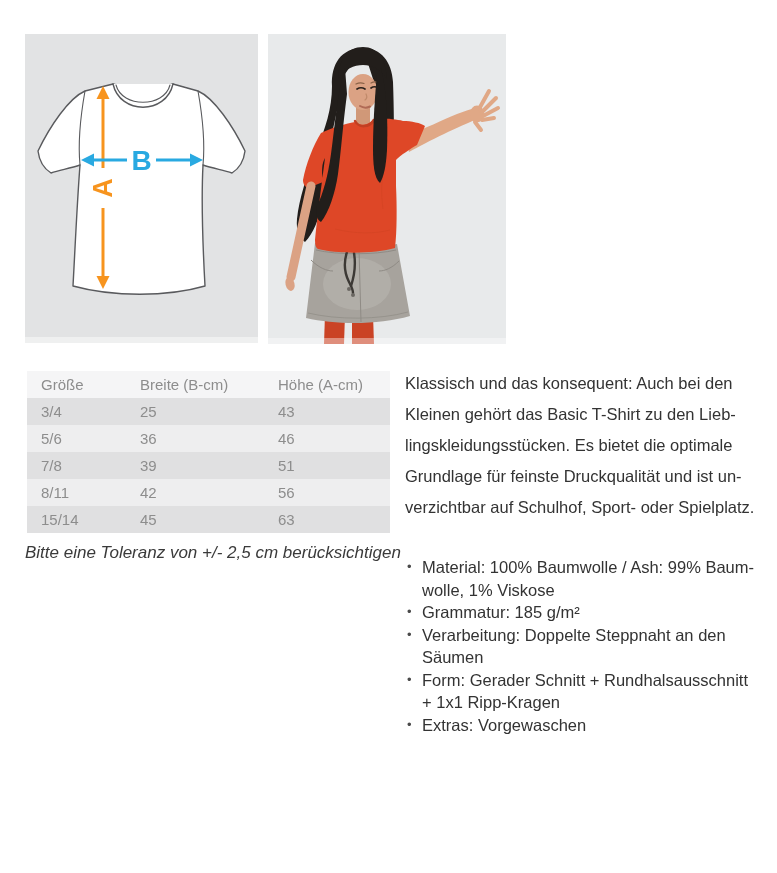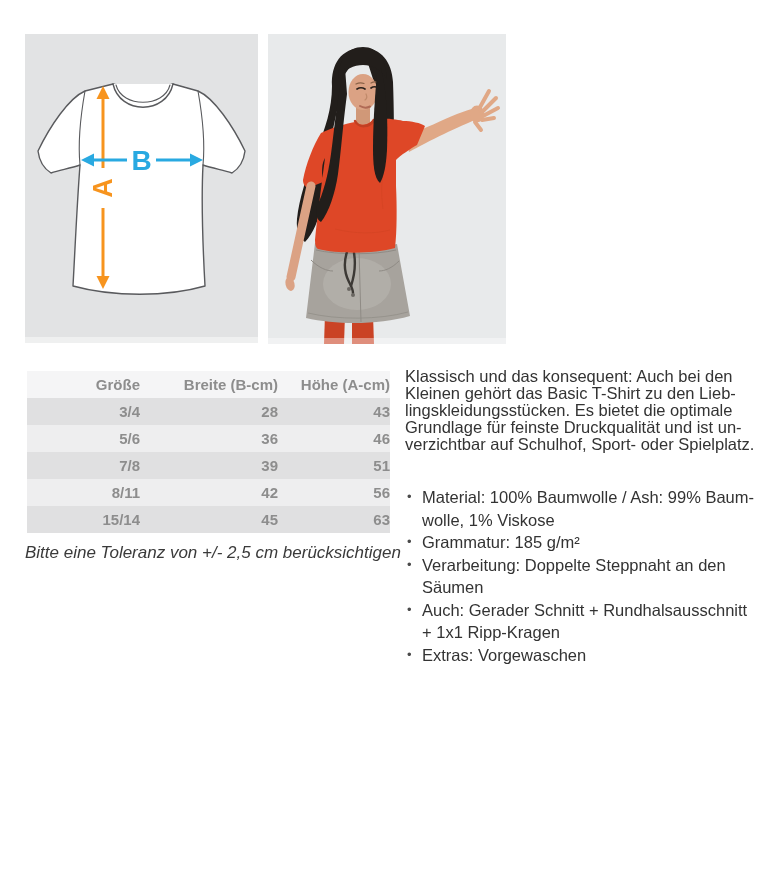--- a/index.html
+++ b/index.html
@@ -10,33 +10,33 @@
   }
   .abs{position:absolute;}
 
   
   #size-diagram{left:25px;top:34px;width:233px;height:309px;}
   #model-photo{left:268px;top:34px;width:238px;height:309px;}
 
   
   #size-table{left:27px;top:371px;width:363px;border-collapse:collapse;table-layout:fixed;
     font-size:15px;color:#8d8d8d;}
-  #size-table td,#size-table th{height:27px;padding:0;font-weight:bold;text-align:right;
+  #size-table td,#size-table th{height:27px;padding:0;font-weight:normal;text-align:left;
     vertical-align:middle;white-space:nowrap;overflow:hidden;}
   #size-table col.c1{width:113px;} #size-table col.c2{width:138px;} #size-table col.c3{width:112px;}
   #size-table .ind{padding-left:14px;}
   #size-table thead tr{background:#f5f5f6;}
   #size-table tbody tr:nth-child(odd){background:#e0e0e1;}
   #size-table tbody tr:nth-child(even){background:#eeeeef;}
 
   #tolerance-note{left:25px;top:543px;font-size:17px;color:#3a3a3a;white-space:pre;font-style:italic;}
 
   
   #description{left:405px;top:368px;width:370px;color:#333333;}
-  #description .para{font-size:16.5px;line-height:17px;white-space:pre;}
+  #description .para{font-size:16.5px;line-height:31px;white-space:pre;}
   #description ul{list-style:none;margin:33px 0 16px 0;padding:0;}
   #description li{position:relative;padding-left:17px;font-size:16.5px;line-height:22.5px;
     white-space:pre;color:#333333;}
   #description li::before{content:"\2022";position:absolute;left:2px;top:0;color:#4a4a4a;
     font-size:13px;line-height:22.5px;}
 
   svg text{font-family:"Liberation Sans",sans-serif;}
 </style>
 </head>
 <body>
@@ -189,21 +189,21 @@
   <thead>
     <tr>
       <th class="ind">Größe</th>
       <th>Breite (B-cm)</th>
       <th>Höhe (A-cm)</th>
     </tr>
   </thead>
   <tbody>
     <tr>
       <td class="ind">3/4</td>
-      <td>28</td>
+      <td>25</td>
       <td>43</td>
     </tr>
     <tr>
       <td class="ind">5/6</td>
       <td>36</td>
       <td>46</td>
     </tr>
     <tr>
       <td class="ind">7/8</td>
       <td>39</td>
@@ -229,17 +229,17 @@
 Kleinen gehört das Basic T-Shirt zu den Lieb-
 lingskleidungsstücken. Es bietet die optimale
 Grundlage für feinste Druckqualität und ist un-
 verzichtbar auf Schulhof, Sport- oder Spielplatz.</div>
   <ul>
     <li>Material: 100% Baumwolle / Ash: 99% Baum-
 wolle, 1% Viskose</li>
     <li>Grammatur: 185 g/m²</li>
     <li>Verarbeitung: Doppelte Steppnaht an den
 Säumen</li>
-    <li>Auch: Gerader Schnitt + Rundhalsausschnitt
+    <li>Form: Gerader Schnitt + Rundhalsausschnitt
 + 1x1 Ripp-Kragen</li>
     <li>Extras: Vorgewaschen</li>
   </ul>
 </div>
 
 </body></html>

